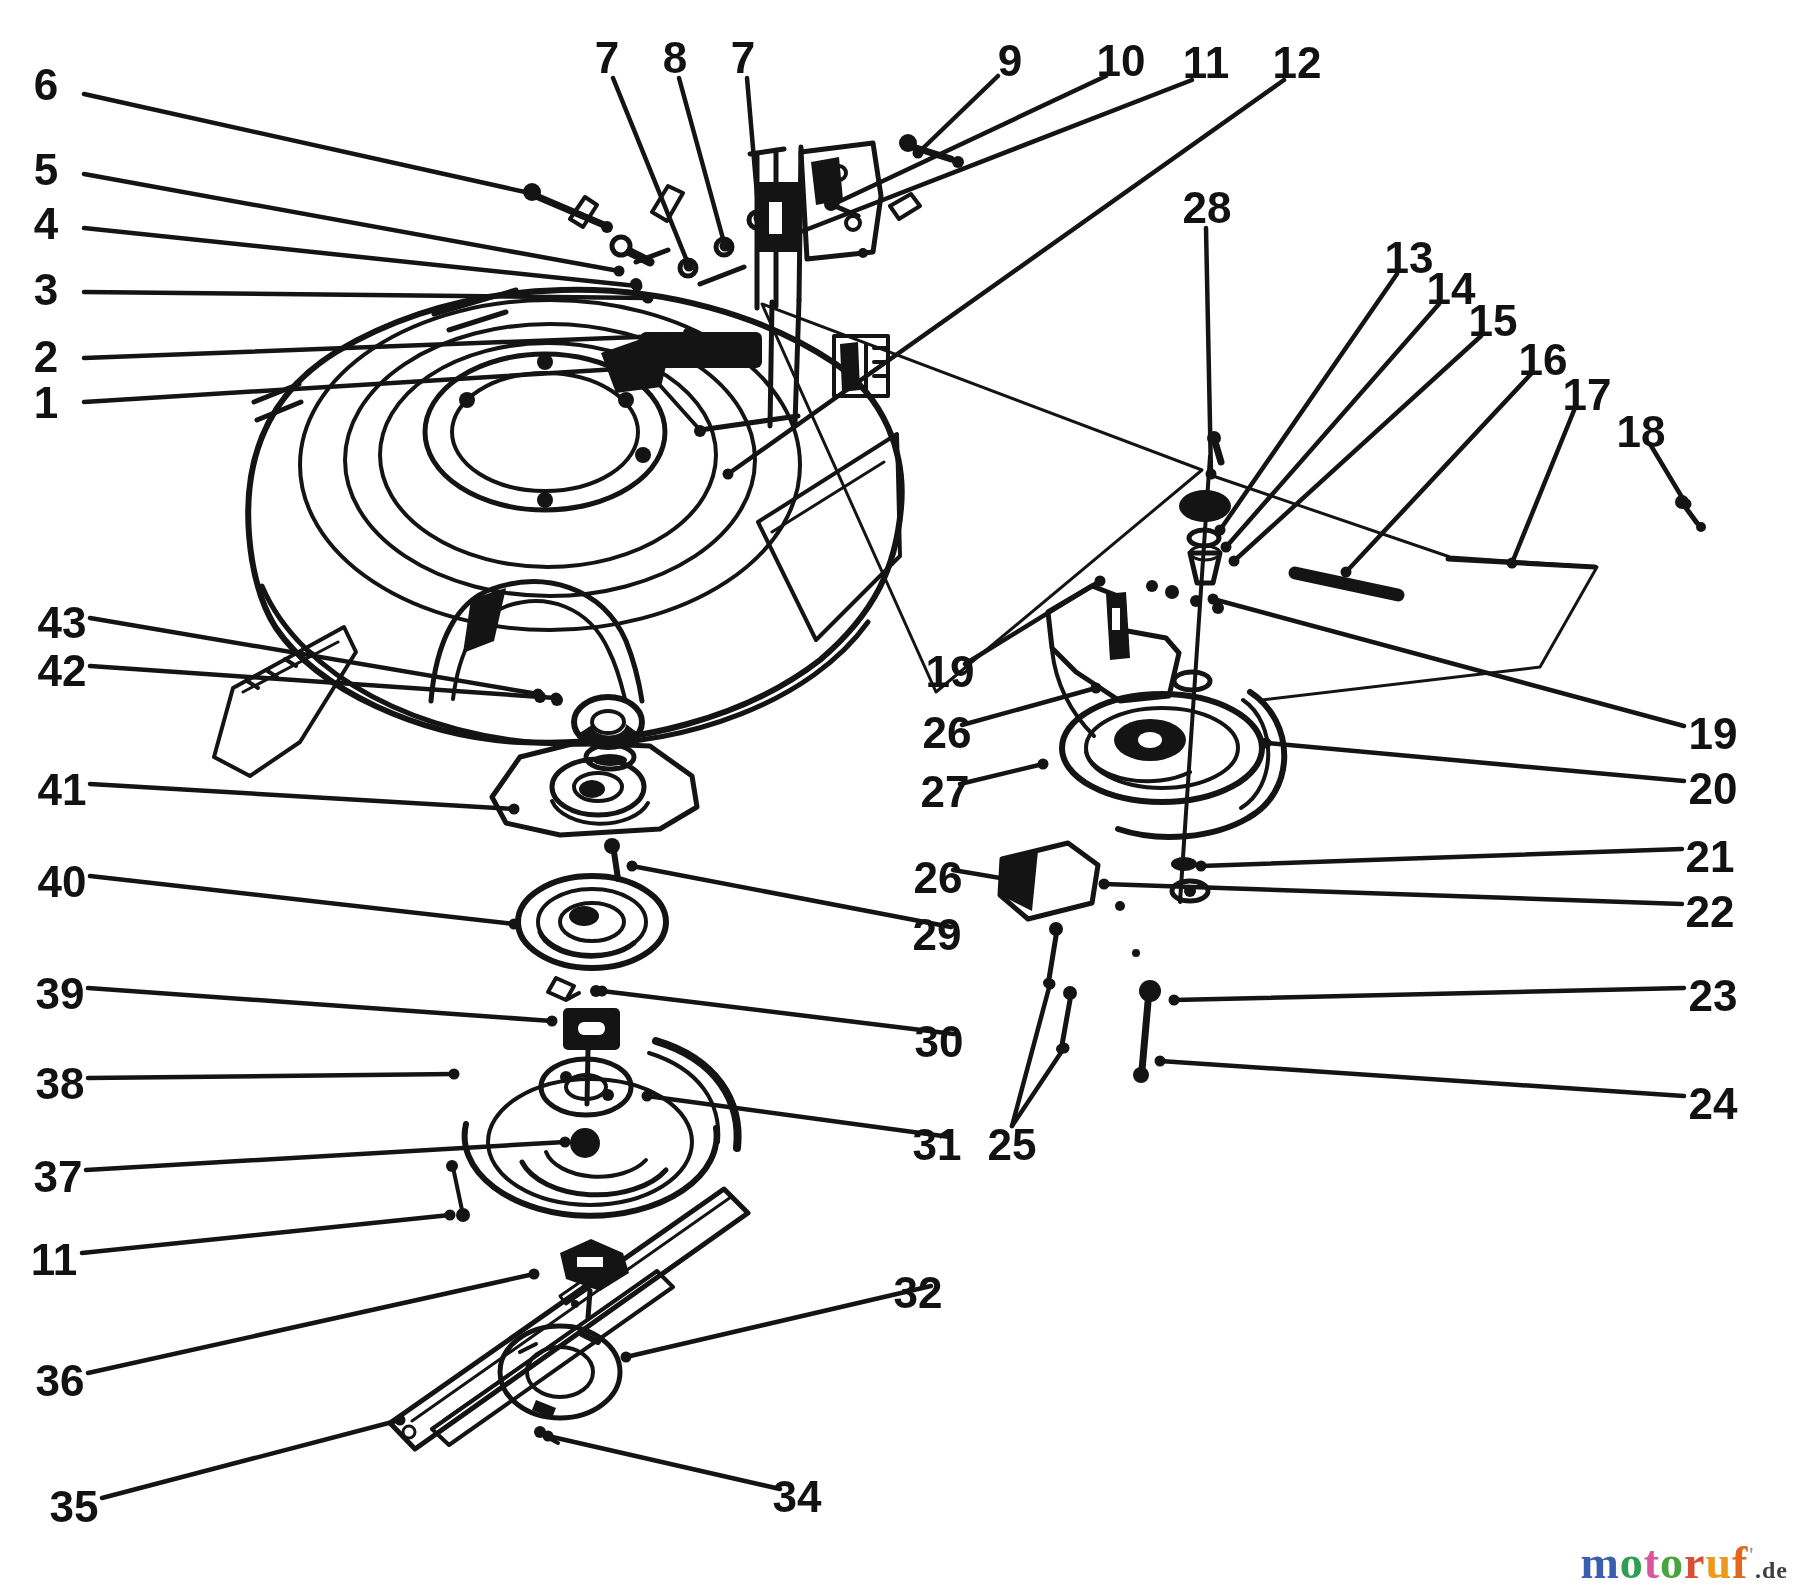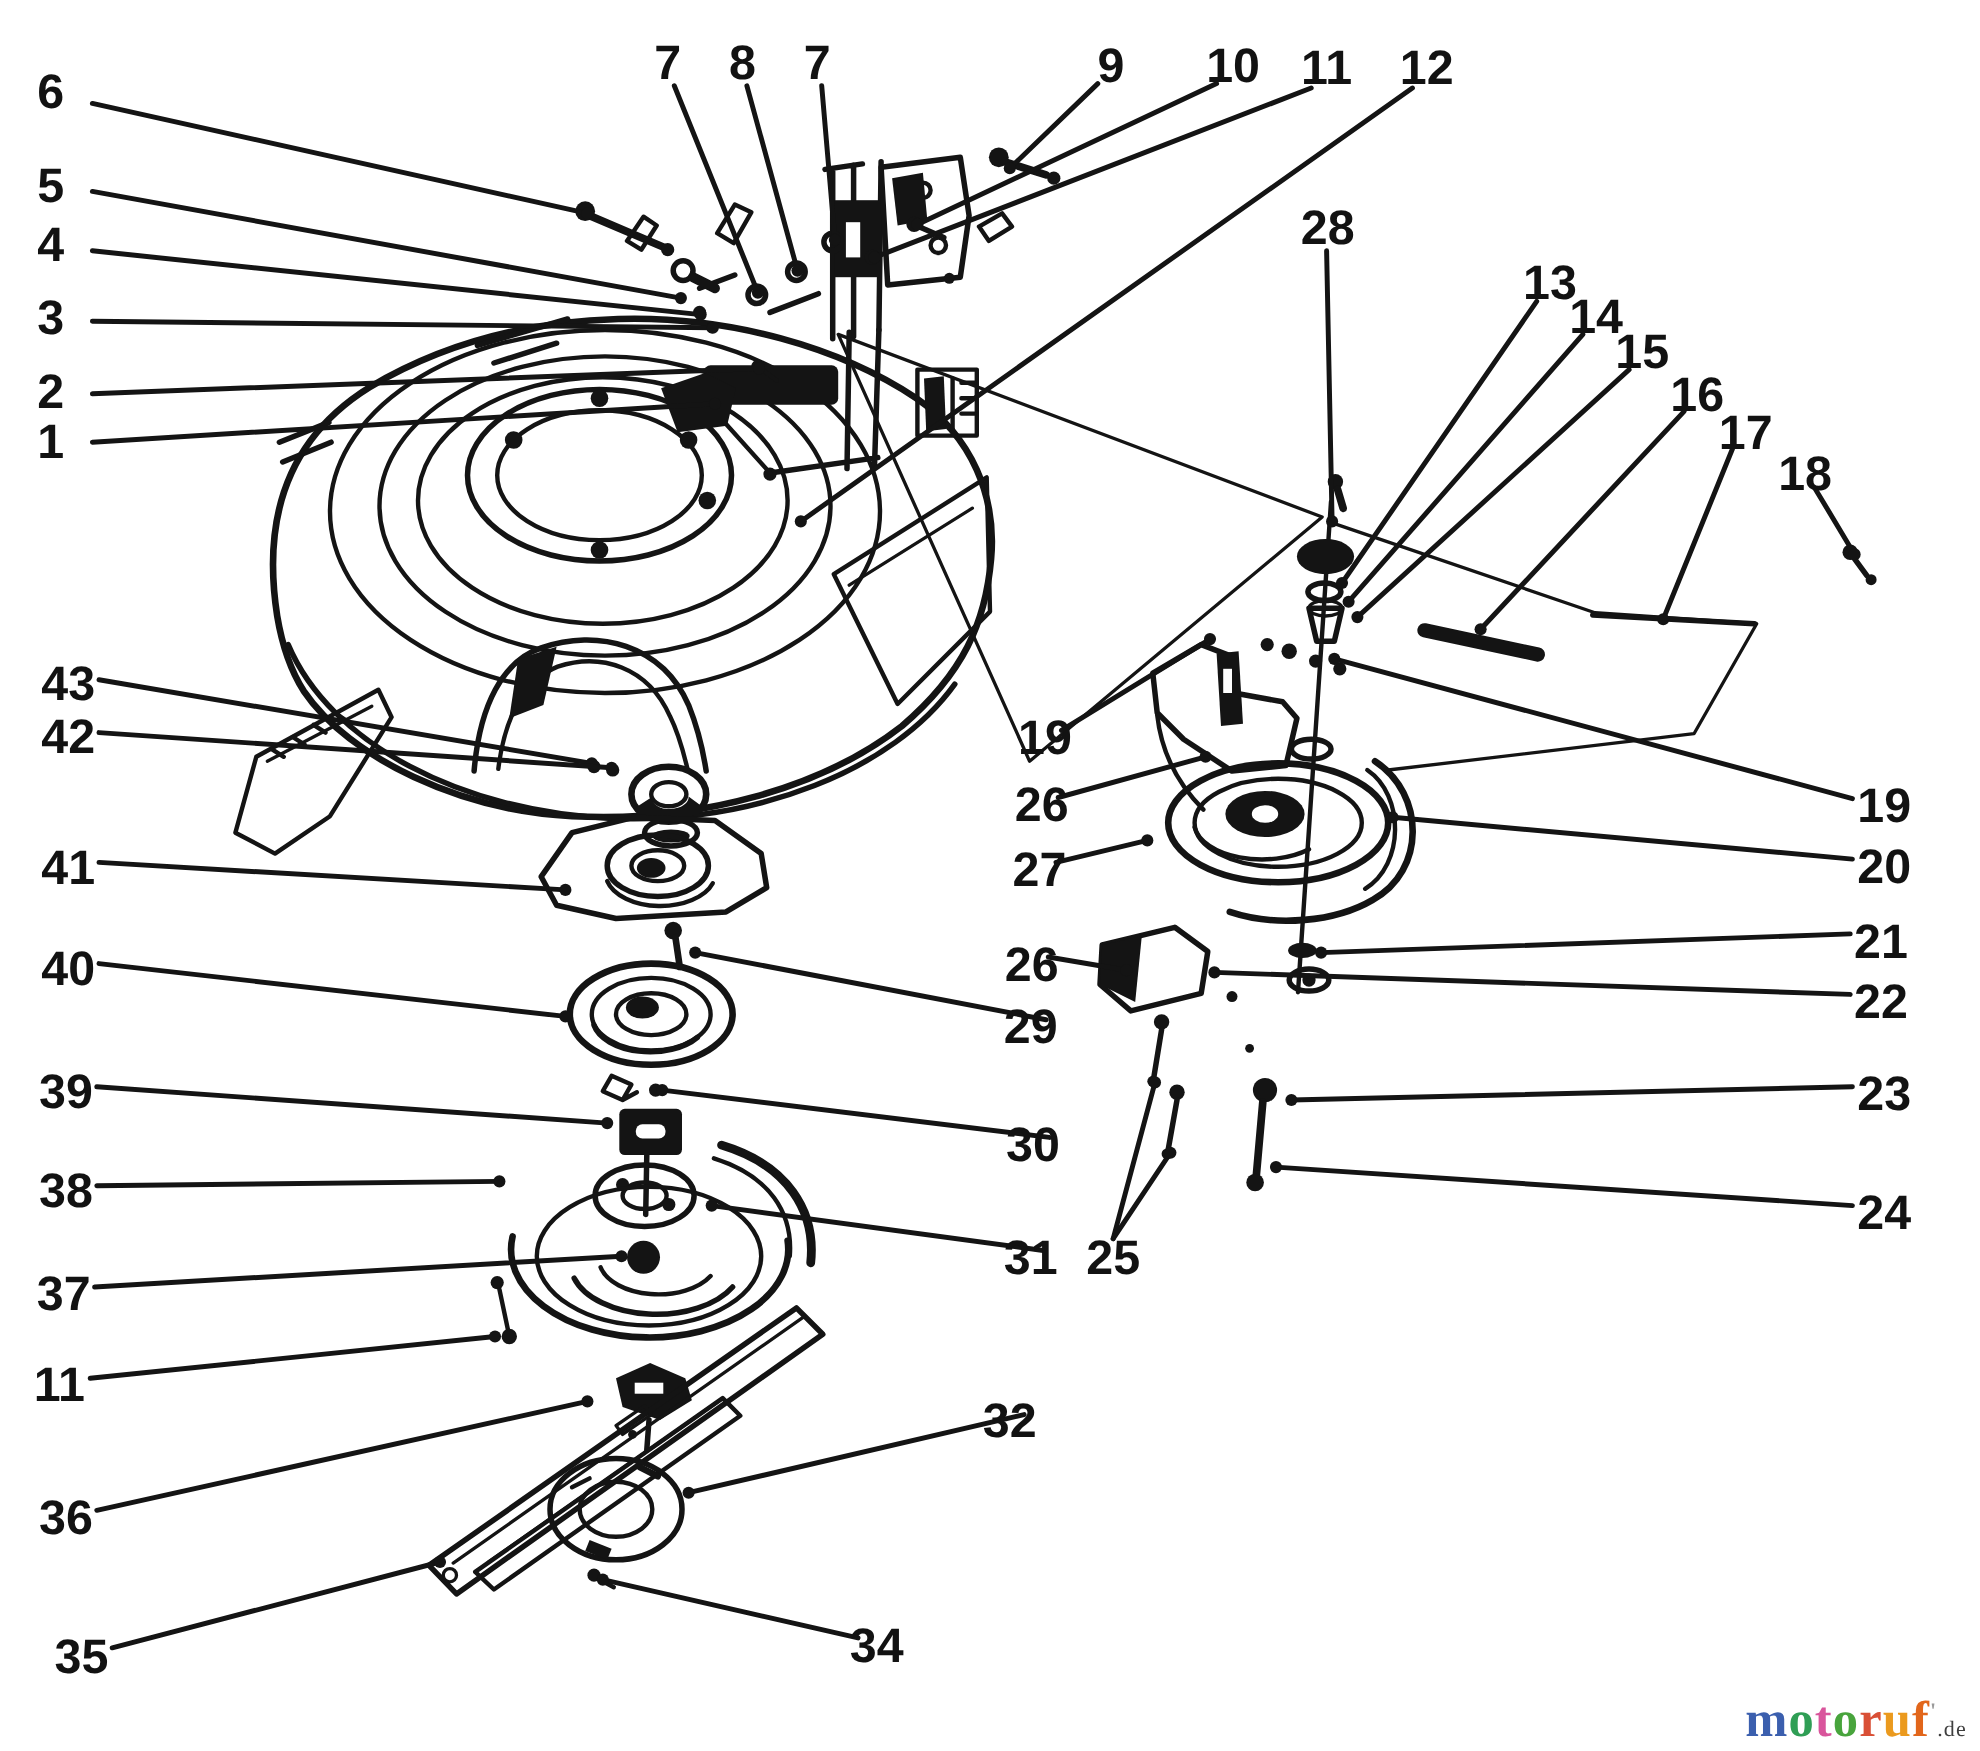--- a/index.html
+++ b/index.html
@@ -2,21 +2,21 @@
 <html><head>
 <meta charset="utf-8">
 <style>
   html,body{margin:0;padding:0;background:#fff;}
   #stage{position:relative;width:1800px;height:1592px;background:#ffffff;overflow:hidden;
          font-family:"Liberation Sans",sans-serif;}
   svg{position:absolute;left:0;top:0;}
   .callout-label{font-family:"Liberation Sans",sans-serif;font-weight:bold;font-size:44px;fill:#121212;}
   #logo{position:absolute;right:12px;bottom:6px;font-family:"Liberation Serif",serif;
         font-weight:bold;font-size:46px;letter-spacing:1px;line-height:1;}
-  #logo .suffix{font-size:20px;font-weight:normal;}
+  #logo .suffix{font-size:24px;font-weight:bold;}
   #logo .tick{font-size:20px;vertical-align:super;}
 </style>
 </head>
 <body>
 
 <div id="stage">
 <svg width="1800" height="1592" viewBox="0 0 1800 1592">
 
   <g stroke="#141414" fill="none" stroke-linecap="round" stroke-linejoin="round">
     <path stroke-width="6" d="M 252,560 C 238,470 262,398 336,352 C 410,308 486,292 562,290 C 664,287 764,316 833,362 C 884,397 906,452 901,508 C 896,566 876,612 820,660 C 748,716 636,748 520,742 C 420,737 318,690 276,628 C 262,606 256,584 252,560 Z"></path>

